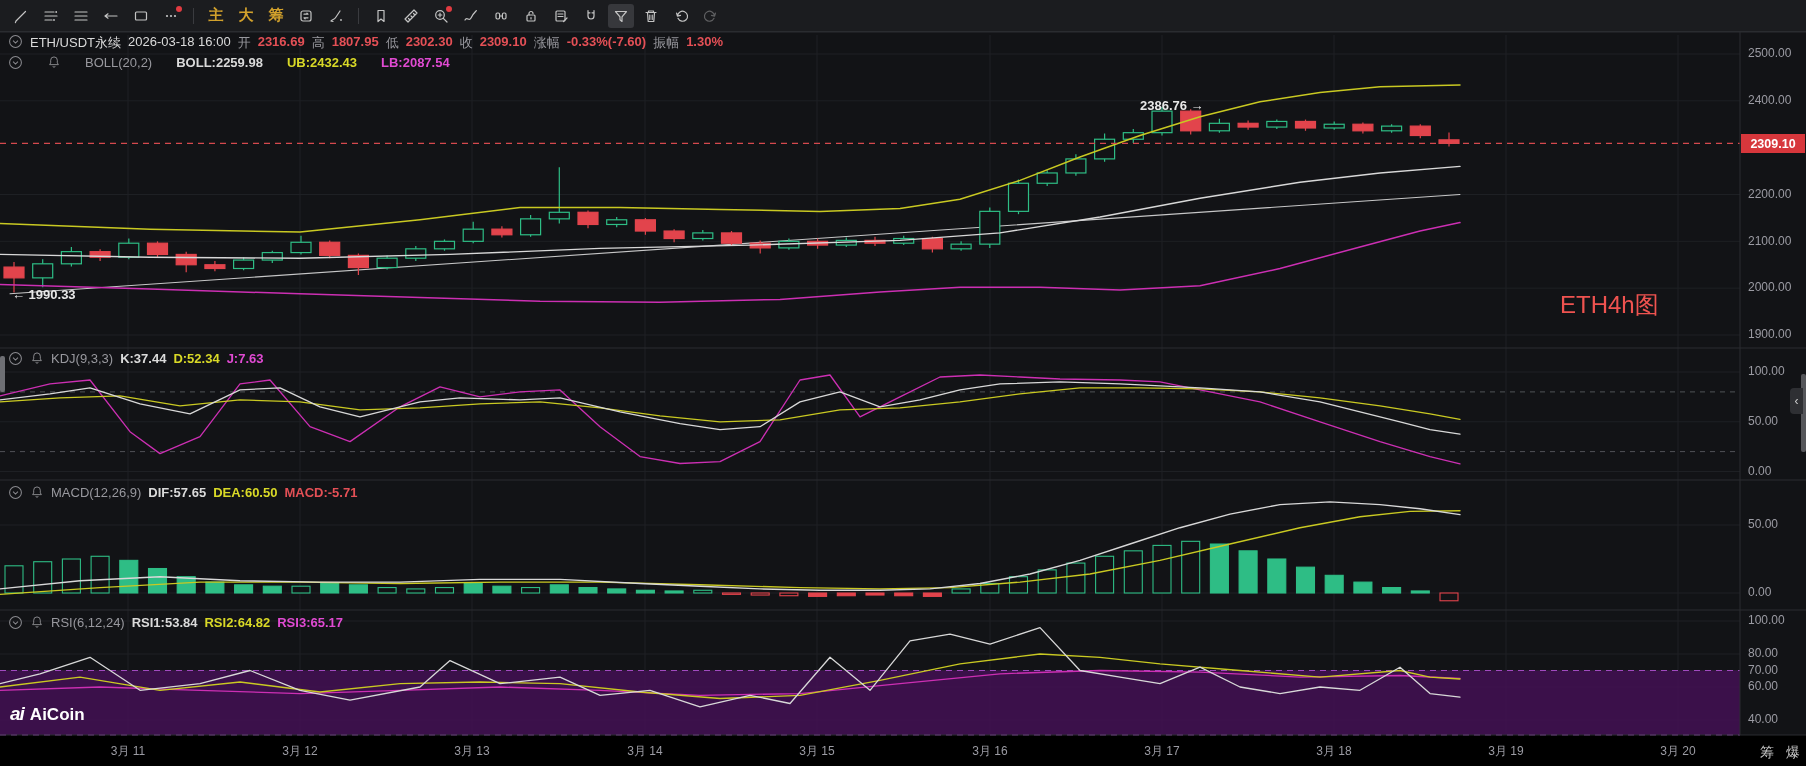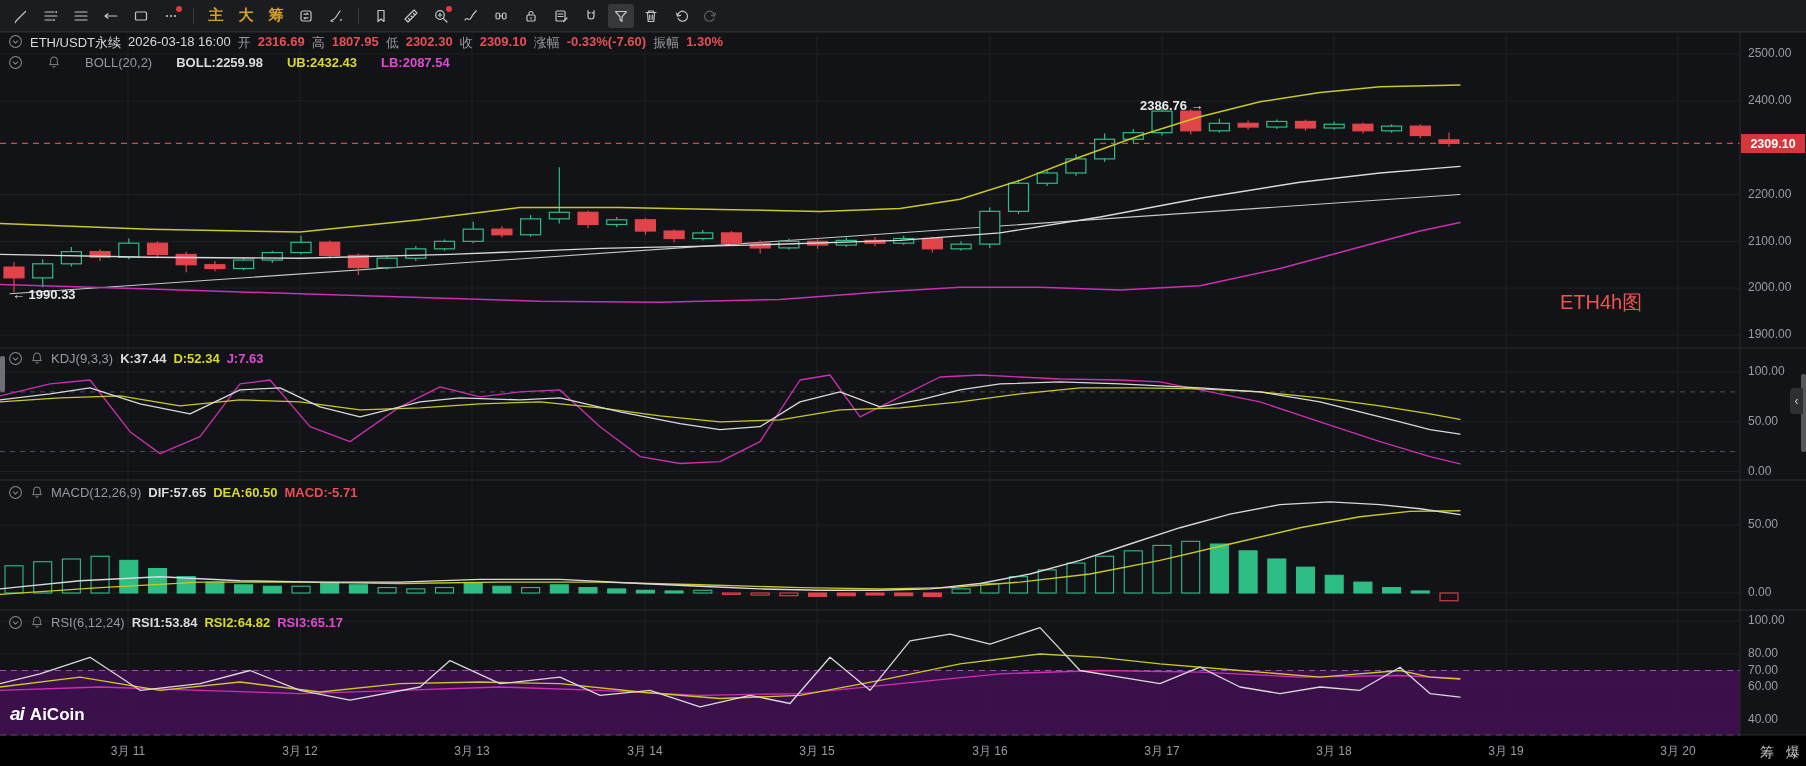--- a/index.html
+++ b/index.html
@@ -19,21 +19,21 @@
   .legend{position:absolute;display:flex;gap:7px;font-size:13px;white-space:nowrap;z-index:5;}
   .legend .lab{color:#98989e;}
   .legend .w{color:#dadada;font-weight:700;}
   .legend .y{color:#d9d927;font-weight:700;}
   .legend .m{color:#e04ad2;font-weight:700;}
   .legend .r{color:#e45056;font-weight:700;}
   .legend .sym{color:#dadada;}
   .cicon svg{stroke:#8a8a8f;fill:none;stroke-width:1.1;display:block;}
   
   .anno{position:absolute;font-size:13px;font-weight:700;color:#e8e8e8;z-index:4;}
-  .watermark{position:absolute;left:1560px;top:289px;font-size:20px;color:#ef5350;z-index:4;}
+  .watermark{position:absolute;left:1560px;top:289px;font-size:24px;color:#ef5350;z-index:4;}
   .price-tag{position:absolute;left:1741px;top:134px;width:64px;height:19px;background:#d7373c;color:#fff;
              font-size:12.5px;font-weight:700;display:flex;align-items:center;justify-content:center;z-index:6;}
   .logo{position:absolute;left:10px;top:703px;display:flex;align-items:flex-end;gap:6px;color:#fff;z-index:5;}
   .logo .mark{font-weight:800;font-style:italic;font-size:19px;letter-spacing:-1px;}
   .logo .word{font-weight:700;font-size:17px;}
   .side-chips{position:absolute;right:6px;bottom:4px;font-size:14px;color:#c8c8c8;z-index:6;display:flex;gap:12px;}
   .nub-left{position:absolute;left:0;top:356px;width:5px;height:36px;background:#6e6f74;border-radius:2px;z-index:7;}
   .nub-right{position:absolute;right:0;top:374px;width:5px;height:78px;background:#55565a;border-radius:2px;z-index:7;}
   .handle-right{position:absolute;right:3px;top:388px;width:13px;height:26px;background:#2e2f33;border-radius:4px 0 0 4px;
                 color:#cfcfcf;font-size:12px;display:flex;align-items:center;justify-content:center;z-index:7;}

